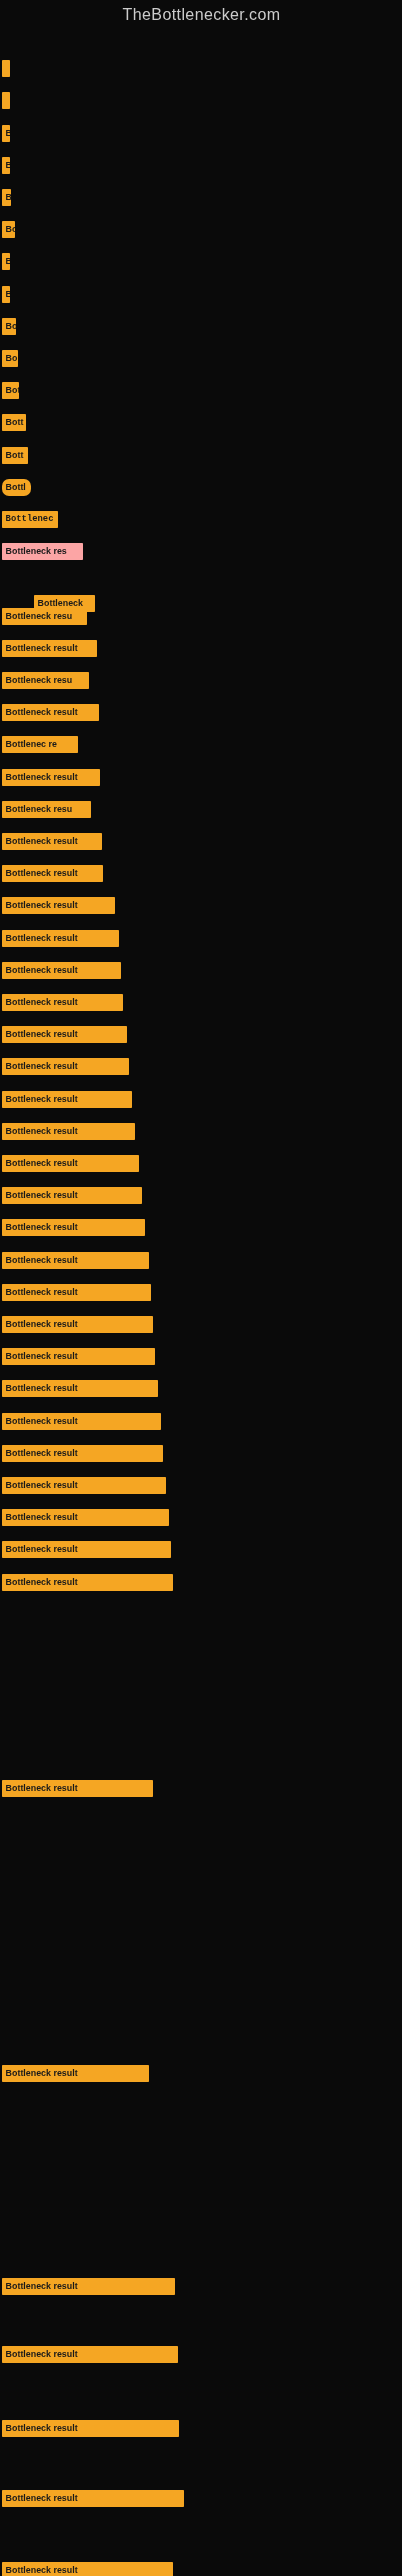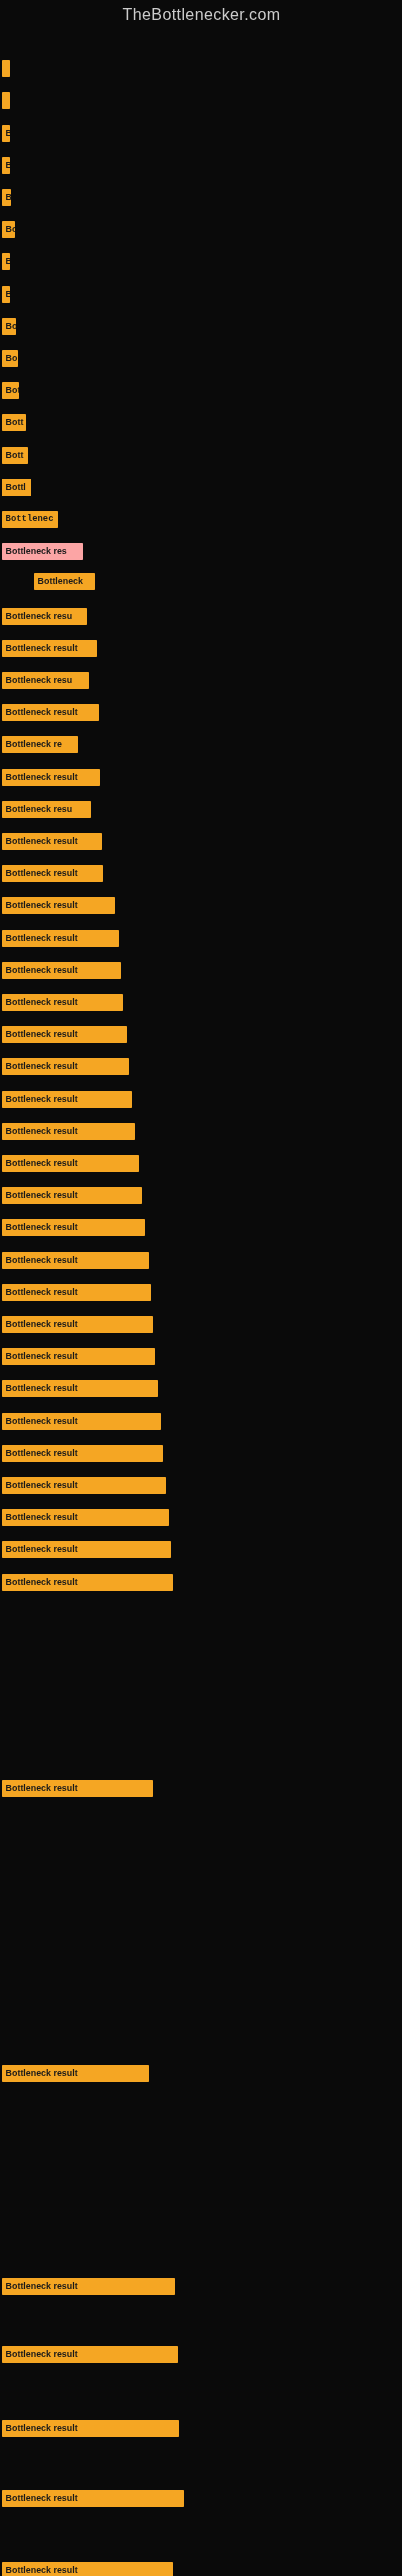--- a/index.html
+++ b/index.html
@@ -64,45 +64,45 @@
     <div style="position: absolute; top: 354px; left: 1.6px; display: flex; align-items: center;">
       <div style="background: rgb(245, 166, 35); color: rgb(26, 26, 26); font-size: 8.9px; font-weight: bold; padding: 2.4px 4px; height: 17.7px; display: flex; align-items: center; min-width: 17.7px; width: 17.7px; white-space: nowrap; overflow: hidden; border-radius: 0.8px;">Bot</div>
     </div>
     <div style="position: absolute; top: 386px; left: 1.6px; display: flex; align-items: center;">
       <div style="background: rgb(245, 166, 35); color: rgb(26, 26, 26); font-size: 8.9px; font-weight: bold; padding: 2.4px 4px; height: 17.7px; display: flex; align-items: center; min-width: 24px; width: 24px; white-space: nowrap; overflow: hidden; border-radius: 0.8px;">Bott</div>
     </div>
     <div style="position: absolute; top: 419px; left: 1.6px; display: flex; align-items: center;">
       <div style="background: rgb(245, 166, 35); color: rgb(26, 26, 26); font-size: 8.9px; font-weight: bold; padding: 2.4px 4px; height: 17.7px; display: flex; align-items: center; min-width: 26px; width: 26px; white-space: nowrap; overflow: hidden; border-radius: 0.8px;">Bott</div>
     </div>
     <div style="position: absolute; top: 451px; left: 1.6px; display: flex; align-items: center;">
-      <div style="background: rgb(245, 166, 35); color: rgb(26, 26, 26); font-size: 8.9px; font-weight: bold; padding: 2.4px 4px; height: 17.7px; display: flex; align-items: center; min-width: 29px; width: 29px; white-space: nowrap; overflow: hidden; border-radius: 0;">Bottl</div>
+      <div style="background: rgb(245, 166, 35); color: rgb(26, 26, 26); font-size: 8.9px; font-weight: bold; padding: 2.4px 4px; height: 17.7px; display: flex; align-items: center; min-width: 29px; width: 29px; white-space: nowrap; overflow: hidden; border-radius: 7px;">Bottl</div>
     </div>
     <div style="position: absolute; top: 483px; left: 1.6px; display: flex; align-items: center;">
       <div style="background: rgb(245, 166, 35); color: rgb(26, 26, 26); font-size: 8.9px; font-weight: bold; padding: 2.4px 4px; height: 17.7px; display: flex; align-items: center; min-width: 56px; width: 56px; white-space: nowrap; overflow: hidden; border-radius: 0.8px; font-family: Liberation Mono, monospace;">Bottlenec</div>
     </div>
     <div style="position: absolute; top: 515px; left: 1.6px; display: flex; align-items: center;">
       <div style="background: #fca5a5; color: rgb(26, 26, 26); font-size: 8.9px; font-weight: bold; padding: 2.4px 4px; height: 17.7px; display: flex; align-items: center; min-width: 81px; width: 81px; white-space: nowrap; overflow: hidden; border-radius: 0.8px;">Bottleneck res</div>
     </div>
-    <div style="position: absolute; top: 545px; left: 1.6px; display: flex; align-items: center; padding-left: 32px;">
+    <div style="position: absolute; top: 567px; left: 1.6px; display: flex; align-items: center; padding-left: 32px;">
       <div style="background: rgb(245, 166, 35); color: rgb(26, 26, 26); font-size: 8.9px; font-weight: bold; padding: 2.4px 4px; height: 17.7px; display: flex; align-items: center; min-width: 61px; width: 61px; white-space: nowrap; overflow: hidden; border-radius: 0.8px;">Bottleneck</div>
     </div>
     <div style="position: absolute; top: 580px; left: 1.6px; display: flex; align-items: center;">
       <div style="background: rgb(245, 166, 35); color: rgb(26, 26, 26); font-size: 8.9px; font-weight: bold; padding: 2.4px 4px; height: 17.7px; display: flex; align-items: center; min-width: 85px; width: 85px; white-space: nowrap; overflow: hidden; border-radius: 0.8px;">Bottleneck resu</div>
     </div>
     <div style="position: absolute; top: 612px; left: 1.6px; display: flex; align-items: center;">
       <div style="background: rgb(245, 166, 35); color: rgb(26, 26, 26); font-size: 8.9px; font-weight: bold; padding: 2.4px 4px; height: 17.7px; display: flex; align-items: center; min-width: 95px; width: 95px; white-space: nowrap; overflow: hidden; border-radius: 0.8px;">Bottleneck result</div>
     </div>
     <div style="position: absolute; top: 644px; left: 1.6px; display: flex; align-items: center;">
       <div style="background: rgb(245, 166, 35); color: rgb(26, 26, 26); font-size: 8.9px; font-weight: bold; padding: 2.4px 4px; height: 17.7px; display: flex; align-items: center; min-width: 87px; width: 87px; white-space: nowrap; overflow: hidden; border-radius: 0.8px;">Bottleneck resu</div>
     </div>
     <div style="position: absolute; top: 676px; left: 1.6px; display: flex; align-items: center;">
       <div style="background: rgb(245, 166, 35); color: rgb(26, 26, 26); font-size: 8.9px; font-weight: bold; padding: 2.4px 4px; height: 17.7px; display: flex; align-items: center; min-width: 97px; width: 97px; white-space: nowrap; overflow: hidden; border-radius: 0.8px;">Bottleneck result</div>
     </div>
     <div style="position: absolute; top: 708px; left: 1.6px; display: flex; align-items: center;">
-      <div style="background: rgb(245, 166, 35); color: rgb(26, 26, 26); font-size: 8.9px; font-weight: bold; padding: 2.4px 4px; height: 17.7px; display: flex; align-items: center; min-width: 76px; width: 76px; white-space: nowrap; overflow: hidden; border-radius: 0.8px;">Bottleneck re</div>
+      <div style="background: rgb(245, 166, 35); color: rgb(26, 26, 26); font-size: 8.9px; font-weight: bold; padding: 2.4px 4px; height: 17.7px; display: flex; align-items: center; min-width: 76px; width: 76px; white-space: nowrap; overflow: hidden; border-radius: 0.8px;">Bottlenec re</div>
     </div>
     <div style="position: absolute; top: 741px; left: 1.6px; display: flex; align-items: center;">
       <div style="background: rgb(245, 166, 35); color: rgb(26, 26, 26); font-size: 8.9px; font-weight: bold; padding: 2.4px 4px; height: 17.7px; display: flex; align-items: center; min-width: 98px; width: 98px; white-space: nowrap; overflow: hidden; border-radius: 0.8px;">Bottleneck result</div>
     </div>
     <div style="position: absolute; top: 773px; left: 1.6px; display: flex; align-items: center;">
       <div style="background: rgb(245, 166, 35); color: rgb(26, 26, 26); font-size: 8.9px; font-weight: bold; padding: 2.4px 4px; height: 17.7px; display: flex; align-items: center; min-width: 89px; width: 89px; white-space: nowrap; overflow: hidden; border-radius: 0.8px;">Bottleneck resu</div>
     </div>
     <div style="position: absolute; top: 805px; left: 1.6px; display: flex; align-items: center;">
       <div style="background: rgb(245, 166, 35); color: rgb(26, 26, 26); font-size: 8.9px; font-weight: bold; padding: 2.4px 4px; height: 17.7px; display: flex; align-items: center; min-width: 100px; width: 100px; white-space: nowrap; overflow: hidden; border-radius: 0.8px;">Bottleneck result</div>
     </div>

